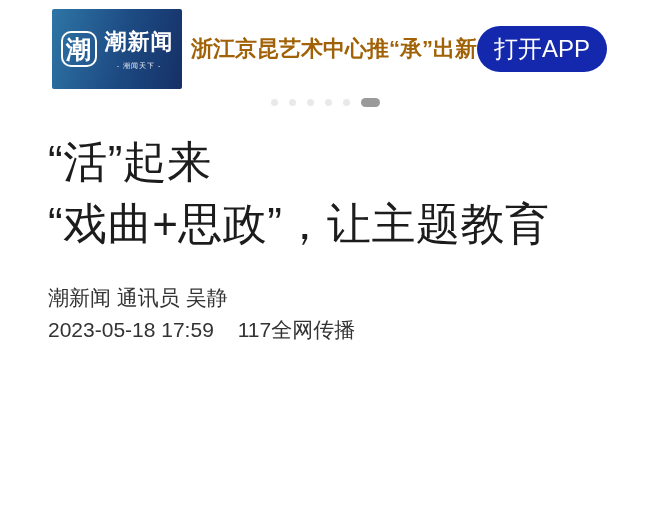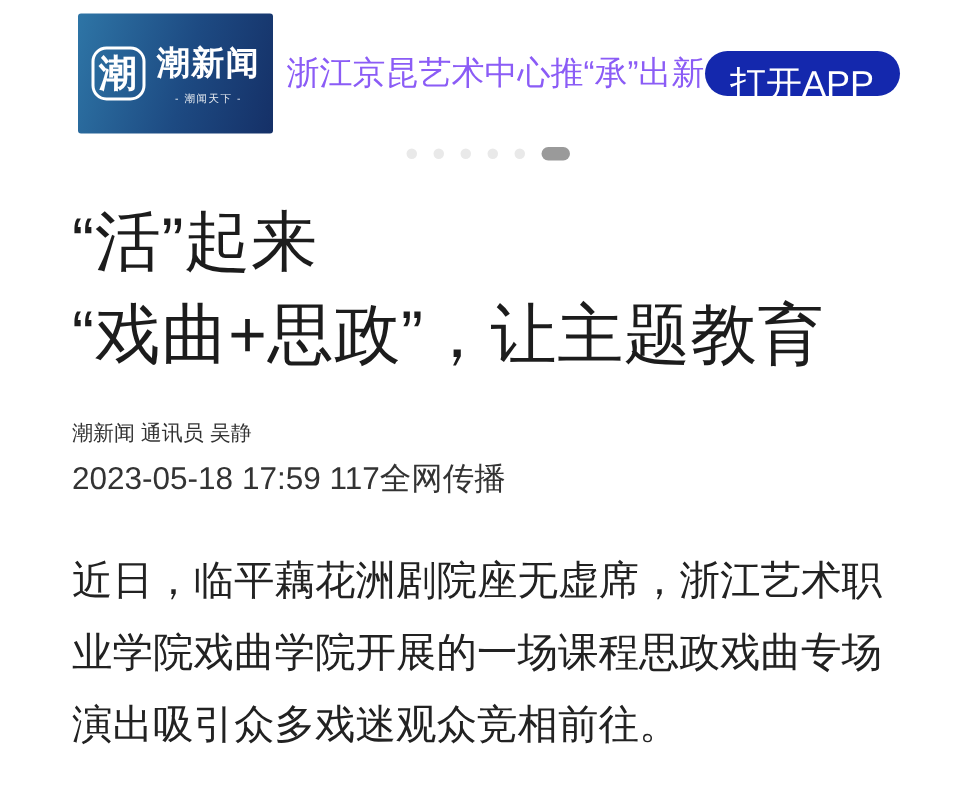--- a/index.html
+++ b/index.html
@@ -53,35 +53,35 @@
     margin-top: 4px;
     letter-spacing: 1px;
     opacity: 0.9;
     text-align: center;
     white-space: nowrap;
   }
   .banner-headline {
     margin-left: 9px;
     font-size: 22px;
     line-height: 30px;
-    color: #8b5cf6;
-    font-weight: 400;
+    color: #a16207;
+    font-weight: 700;
     white-space: nowrap;
     cursor: pointer;
   }
   .open-app {
     margin-left: auto;
     background: #1428ad;
     color: #ffffff;
     border: none;
     border-radius: 24px;
     font-size: 24px;
     font-family: "Liberation Sans", sans-serif;
     padding: 0 17px;
-    height: 30px;
+    height: 46px;
     line-height: 46px;
     cursor: pointer;
     white-space: nowrap;
   }
 
   
   .dots {
     display: flex;
     justify-content: center;
     align-items: center;
@@ -108,32 +108,32 @@
   .title {
     margin-top: 24px;
     font-size: 44px;
     line-height: 62px;
     font-weight: 500;
     color: #1c1c1c;
     letter-spacing: 0.5px;
   }
   .title .line { display: block; }
   .byline {
-    margin-top: 20px;
-    font-size: 14px;
+    margin-top: 30px;
+    font-size: 21px;
     line-height: 26px;
     color: #333333;
   }
   .dateline {
     margin-top: 6px;
     font-size: 21px;
     line-height: 26px;
     color: #333333;
   }
-  .spread { }
+  .spread { margin-left: 18px; }
   .body-text {
     margin-top: 30px;
     max-width: 554px;
     font-size: 27px;
     line-height: 48px;
     color: #222222;
     word-break: break-all;
   }
 </style>
 </head>
@@ -167,14 +167,13 @@
 <div class="article">
   <h1 class="title">
     <span class="line">“活”起来</span>
     <span class="line">“戏曲+思政”，让主题教育</span>
   </h1>
   <div class="byline">潮新闻 通讯员 吴静</div>
   <div class="dateline">
     <span>2023-05-18 17:59</span>
     <span class="spread">117全网传播</span>
   </div>
-  <p class="body-text">近日，临平藕花洲剧院座无虚席，浙江艺术职业学院戏曲学院开展的一场课程思政戏曲专场演出吸引众多戏迷观众竞相前往。</p>
 </div>
 
 </body></html>

